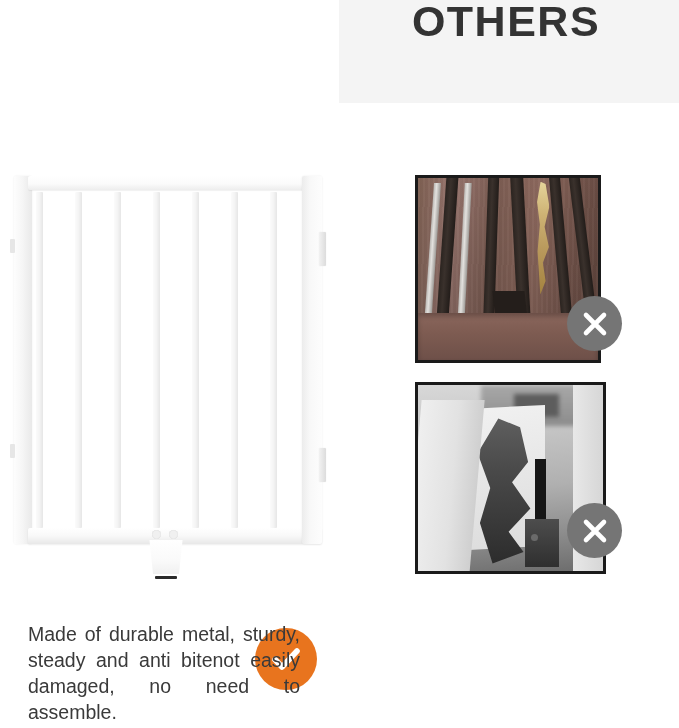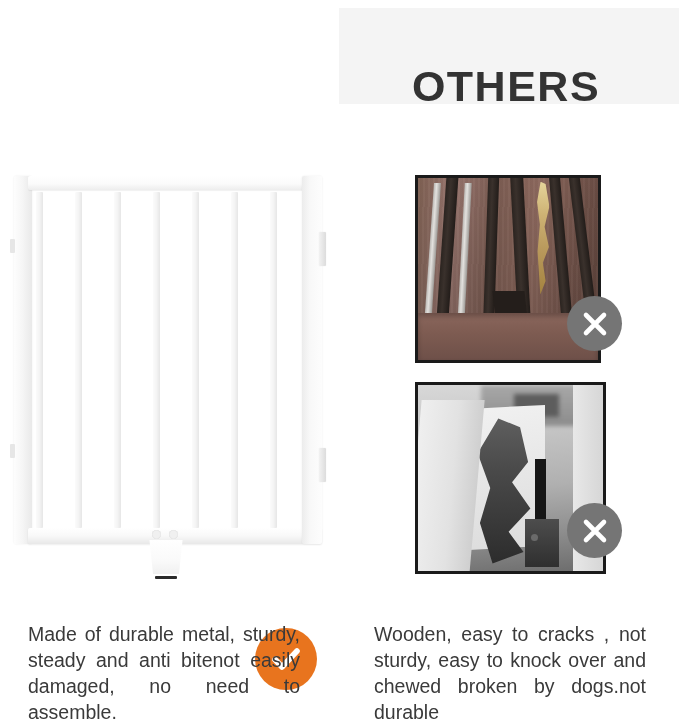--- a/index.html
+++ b/index.html
@@ -37,26 +37,26 @@
   .header-ours-label {
     color: #ffffff;
     font-size: 43px;
     font-weight: bold;
     letter-spacing: 1.5px;
     line-height: 1;
     padding-bottom: 3px;
   }
   .header-others {
     position: absolute;
-    left: 339px; top: 8px;
+    left: 339px; top: 0;
     width: 340px;
     height: 103px;
     background: #f4f4f4;
     display: flex;
-    align-items: flex-end;
+    align-items: flex-start;
     justify-content: center;
   }
   .header-others-label {
     color: #333333;
     font-size: 43px;
     font-weight: bold;
     letter-spacing: 1.5px;
     line-height: 1;
     padding-bottom: 3px;
     padding-right: 6px;
@@ -484,14 +484,13 @@
     <span>
       <svg width="32" height="32" viewBox="0 0 32 32" aria-hidden="true">
         <path d="M7 7 L25 25 M25 7 L7 25" fill="none" stroke="#ffffff" stroke-width="4.6" stroke-linecap="round"></path>
       </svg>
     </span>
   </div>
 </div>
 
 <div class="captions">
   <div class="caption caption-left">Made of durable metal, sturdy, steady and anti bitenot easily damaged, no need to assemble.</div>
-  <div class="caption caption-right">Wooden, easy to cracks , not sturdy, easy to knock over and chewed broken by dogs.not durable</div>
 </div>
 
 </body></html>

